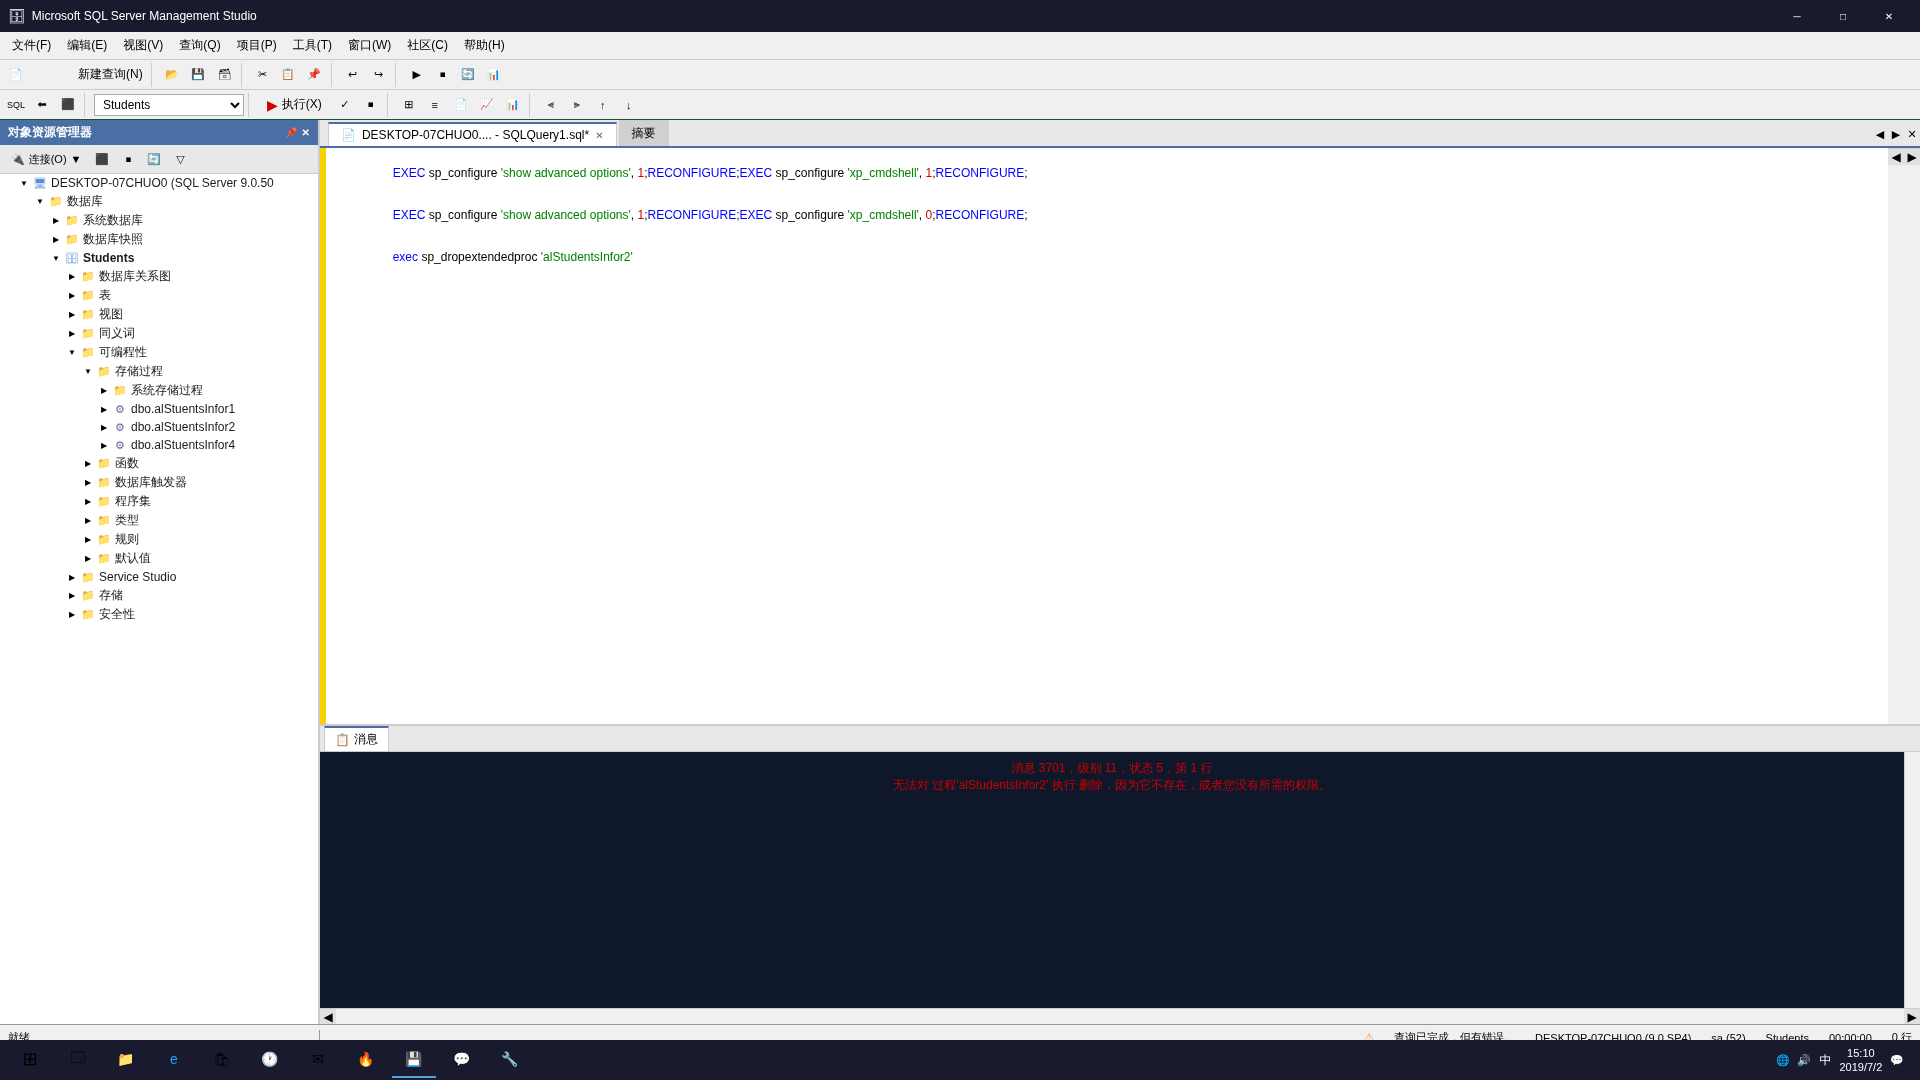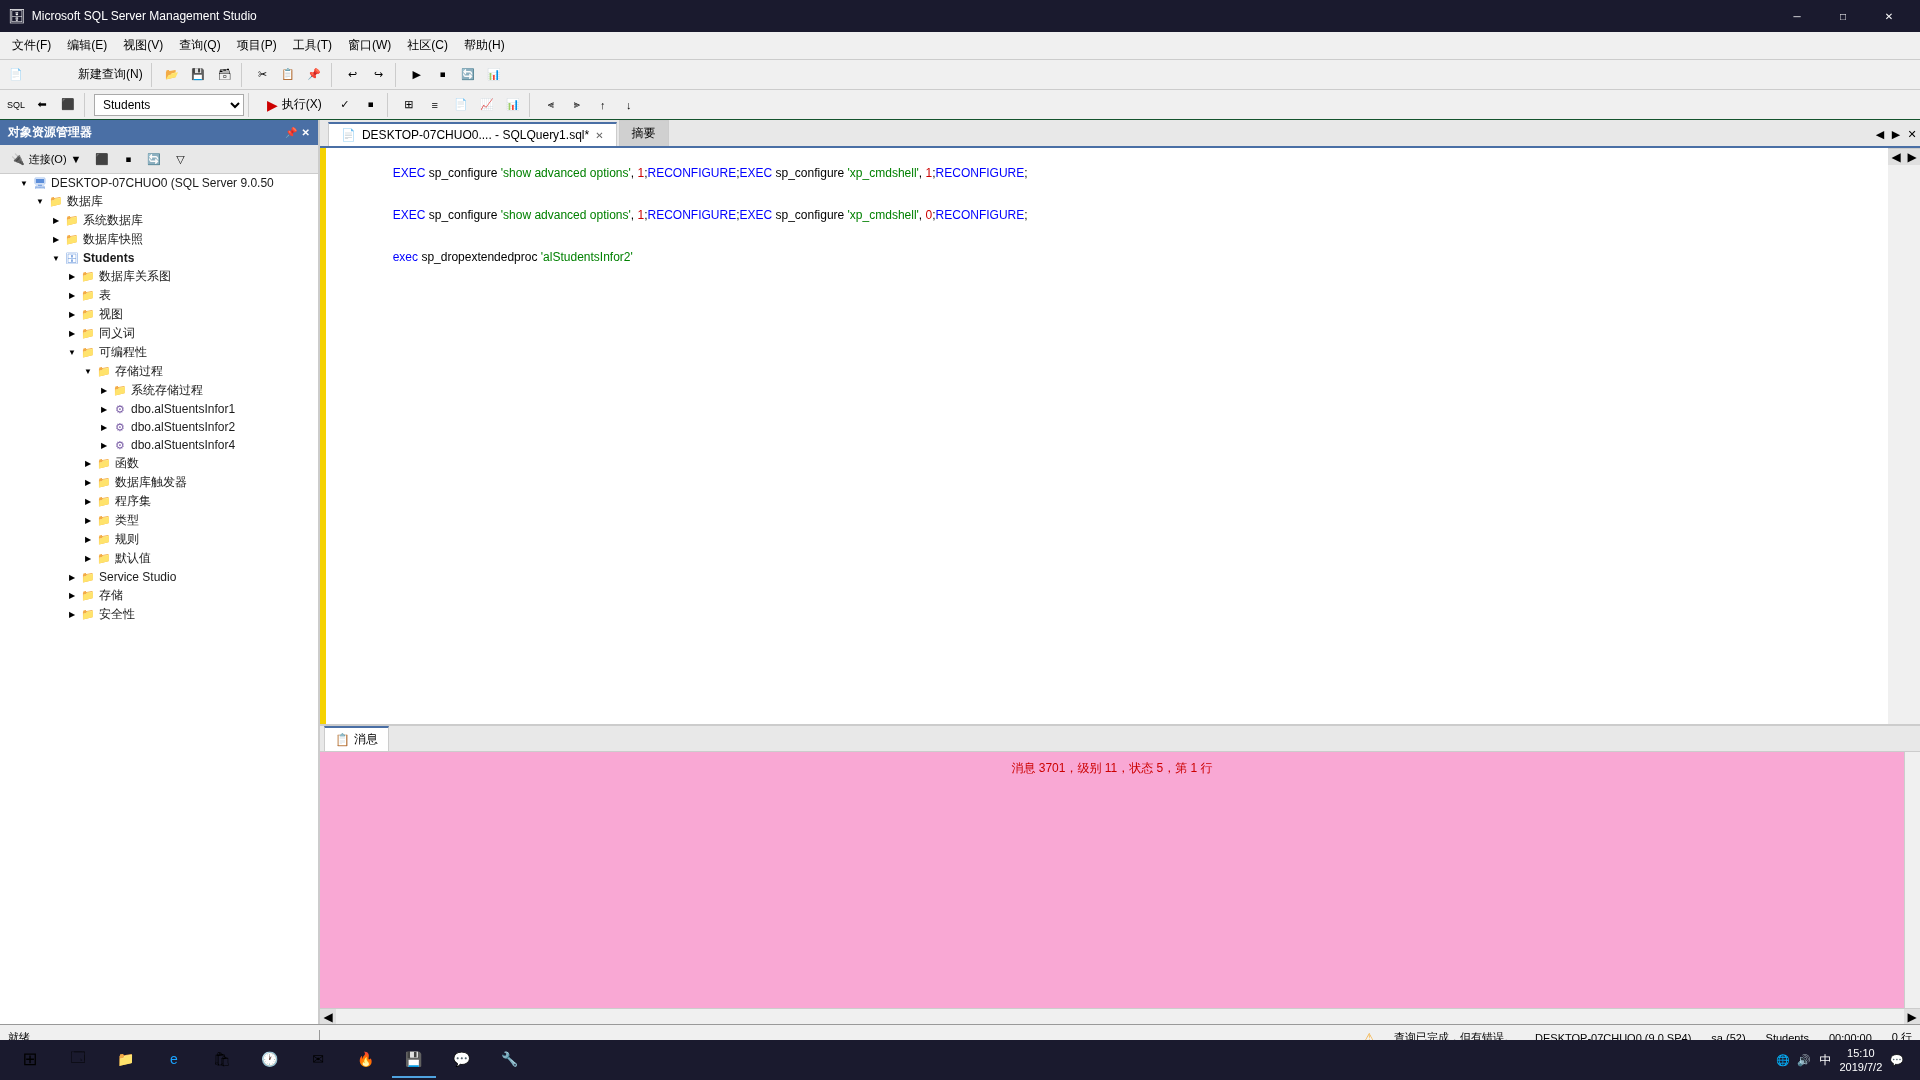--- a/index.html
+++ b/index.html
@@ -483,22 +483,23 @@
     </div>
 
     <div id="messages-panel">
       <div id="messages-tabs">
         <div class="msg-tab active">
           <span>📋</span>
           <span>消息</span>
         </div>
       </div>
       <div id="msg-scroll-area" style="display:flex; flex:1; overflow:hidden;">
-        <div id="msg-scroll-content" style="flex:1; overflow:auto; background:#f9a8d4; padding:8px;">
+        <div id="msg-scroll-content" style="flex:1; overflow:auto; background:#0f172a; padding:8px;">
           <div class="msg-error">消息 3701，级别 11，状态 5，第 1 行</div>
+          <div class="msg-error">无法对 过程'alStudentsInfor2' 执行 删除，因为它不存在，或者您没有所需的权限。</div>
         </div>
         <div style="width:16px; background:#f0f0f0; border-left:1px solid #ccc;"></div>
       </div>
 
       <div style="height:16px; background:#f0f0f0; border-top:1px solid #ccc; display:flex; align-items:center;">
         <div style="width:16px; height:16px; background:#e0e0e0; display:flex; align-items:center; justify-content:center; cursor:pointer; flex-shrink:0;">◀</div>
         <div style="flex:1; height:10px; background:#f0f0f0;"></div>
         <div style="width:16px; height:16px; background:#e0e0e0; display:flex; align-items:center; justify-content:center; cursor:pointer; flex-shrink:0;">▶</div>
       </div>
     </div>

